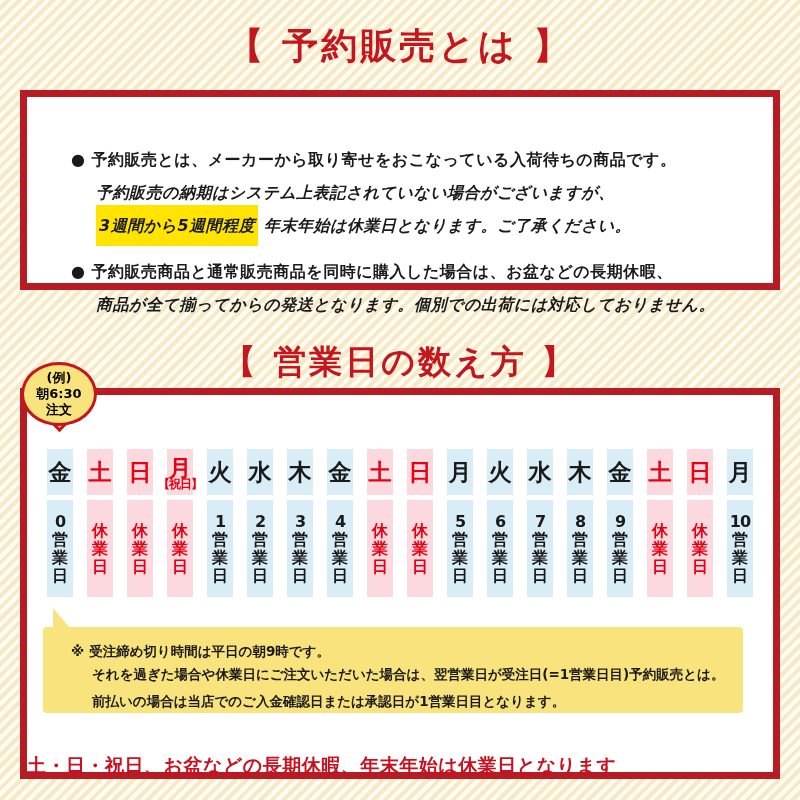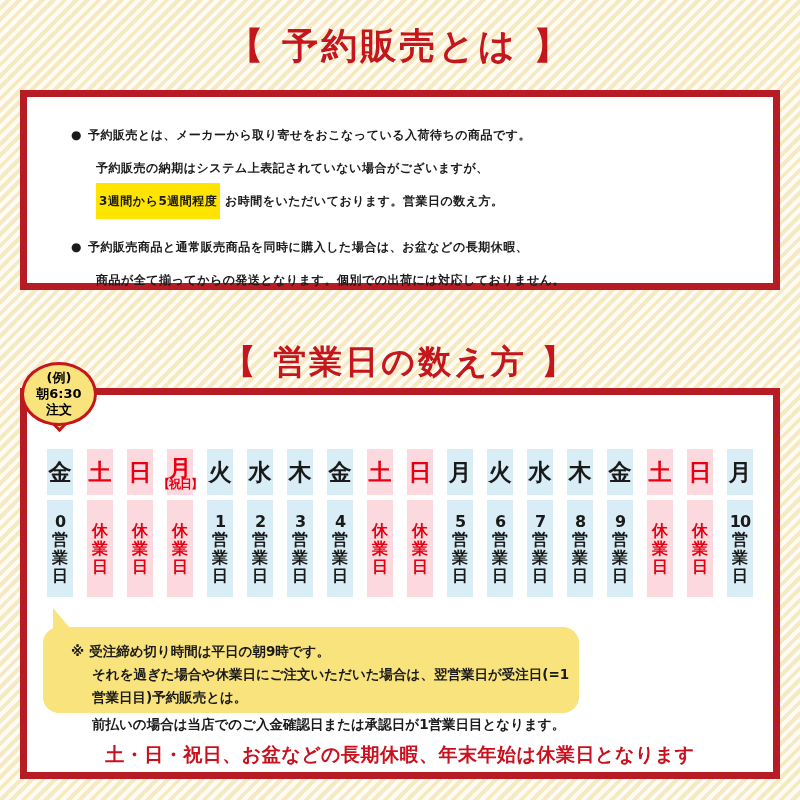--- a/index.html
+++ b/index.html
@@ -43,28 +43,29 @@
   .frame{
     position:absolute;
     left:20px;width:760px;
     background:#fff;
     border:7px solid var(--red);
   }
   .frame-1{top:90px;height:200px;}
   .frame-2{top:388px;height:391px;}
   .frame-1 .frame-content{
     padding:22px 20px 0 44px;
-    font-size:12px;
+    font-size:16px;
     line-height:33px;
     letter-spacing:0.5px;
+    margin-top:24px;
   }
   .para{margin:0;}
   .para + .para{margin-top:13px;}
   .bullet{margin-right:6px;}
-  .indent{padding-left:25px;}
+  .indent{padding-left:25px;font-style:italic;}
   mark{
     background:var(--hl-yellow);
     color:var(--ink);
     padding:11px 3px;
   }
   
   .bubble{
     position:absolute;
     left:21px;top:362px;
     width:76px;height:64px;
@@ -113,59 +114,58 @@
   .cal-col.open .day-cell,.cal-col.open .value-cell{background:var(--cell-blue);color:var(--ink);}
   .cal-col.closed .day-cell,.cal-col.closed .value-cell{background:var(--cell-pink);color:var(--bright-red);}
   .day-label{font-size:23px;line-height:24px;}
   .day-note{font-size:12px;line-height:9px;letter-spacing:-1px;white-space:nowrap;}
   .value-cell .digit{font-size:16px;line-height:18px;letter-spacing:-1px;}
   .value-cell .vchar{display:block;font-size:16px;line-height:18px;}
   
   .note-box{
     position:relative;
     margin:30px auto 0 16px;
-    width:536px;height:86px;
+    width:700px;height:86px;
     background:var(--note-yellow);
-    border-radius:16px;
+    border-radius:4px;
     padding:13px 0 0 28px;
     font-size:13.5px;
     line-height:23px;
     color:#1a1a1a;
   }
   .note-pointer{
     position:absolute;
     top:-19px;left:10px;
     width:0;height:0;
     border-bottom:20px solid var(--note-yellow);
     border-right:17px solid transparent;
   }
   .note-line3{margin-top:4px;}
   .note-indent{padding-left:21px;}
   .note-prefix{margin-right:5px;}
   .closed-footer{
-    margin-top:29px;
-    text-align:center;
+    margin-top:40px;
     color:var(--footer-red);
     font-size:19px;
     letter-spacing:0.5px;
   }
 </style>
 </head>
 <body>
 
 <div class="page">
 
   <h1 class="main-title title-1">【 予約販売とは 】</h1>
 
   <div class="frame frame-1">
     <div class="frame-content">
       <div class="para">
         <div><span class="bullet">●</span><span>予約販売とは、メーカーから取り寄せをおこなっている入荷待ちの商品です。</span></div>
         <div class="indent">予約販売の納期はシステム上表記されていない場合がございますが、</div>
-        <div class="indent"><mark>3週間から5週間程度</mark><span> お時間をいただいております。営業日の数え方。</span></div>
+        <div class="indent"><mark>3週間から5週間程度</mark><span> 年末年始は休業日となります。ご了承ください。</span></div>
       </div>
       <div class="para">
         <div><span class="bullet">●</span><span>予約販売商品と通常販売商品を同時に購入した場合は、お盆などの長期休暇、</span></div>
         <div class="indent">商品が全て揃ってからの発送となります。個別での出荷には対応しておりません。</div>
       </div>
     </div>
   </div>
 
   <h1 class="main-title title-2">【 営業日の数え方 】</h1>
 

